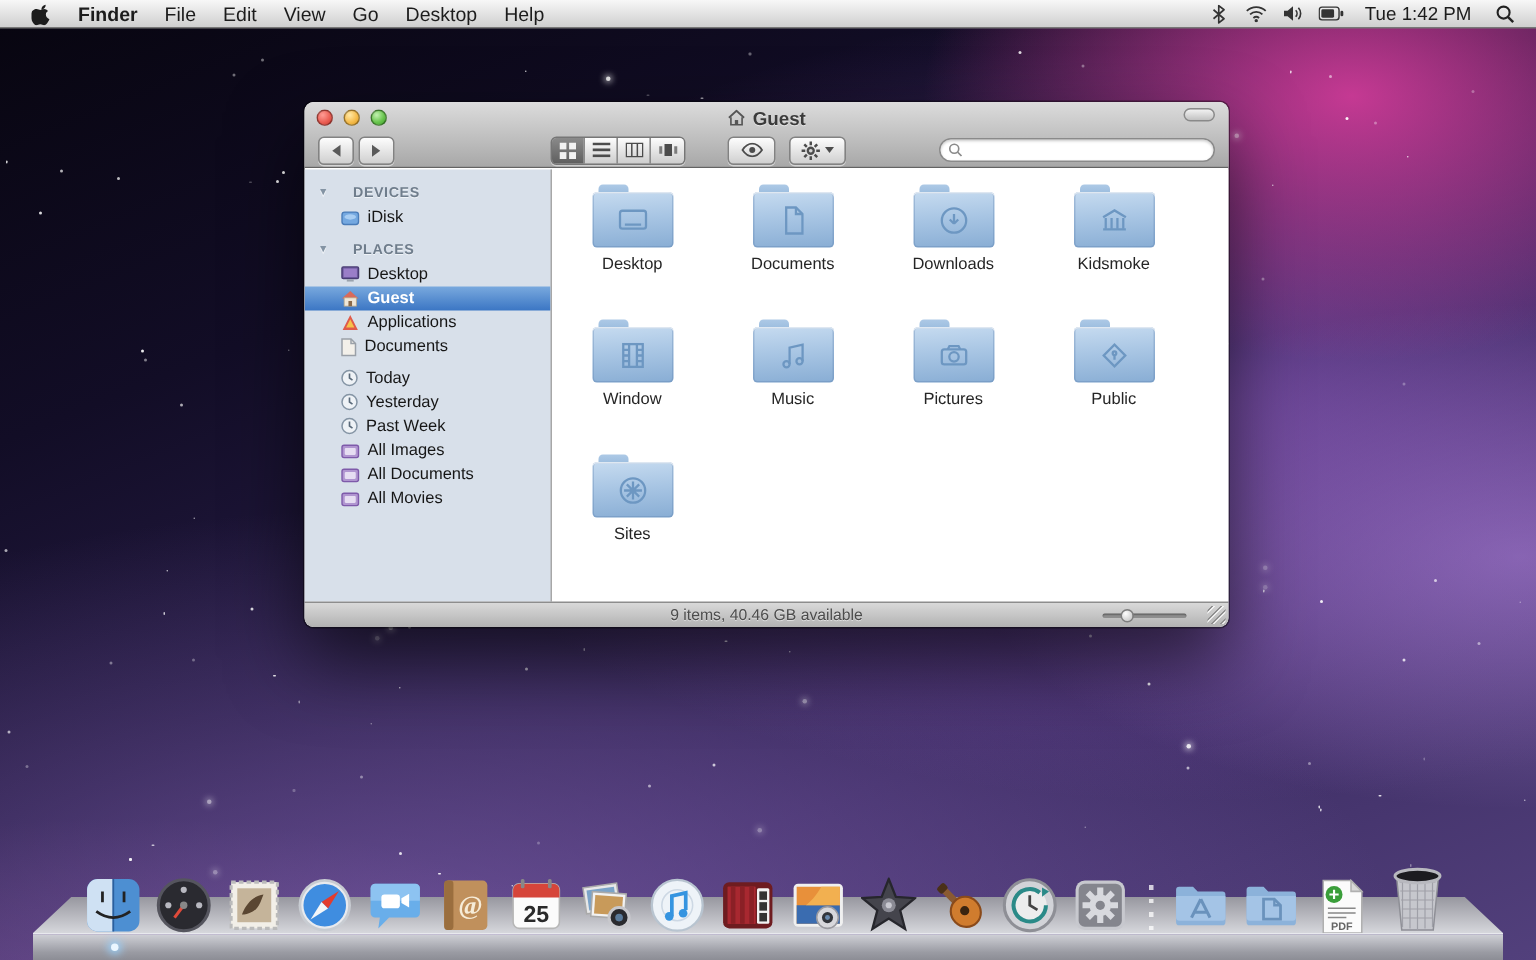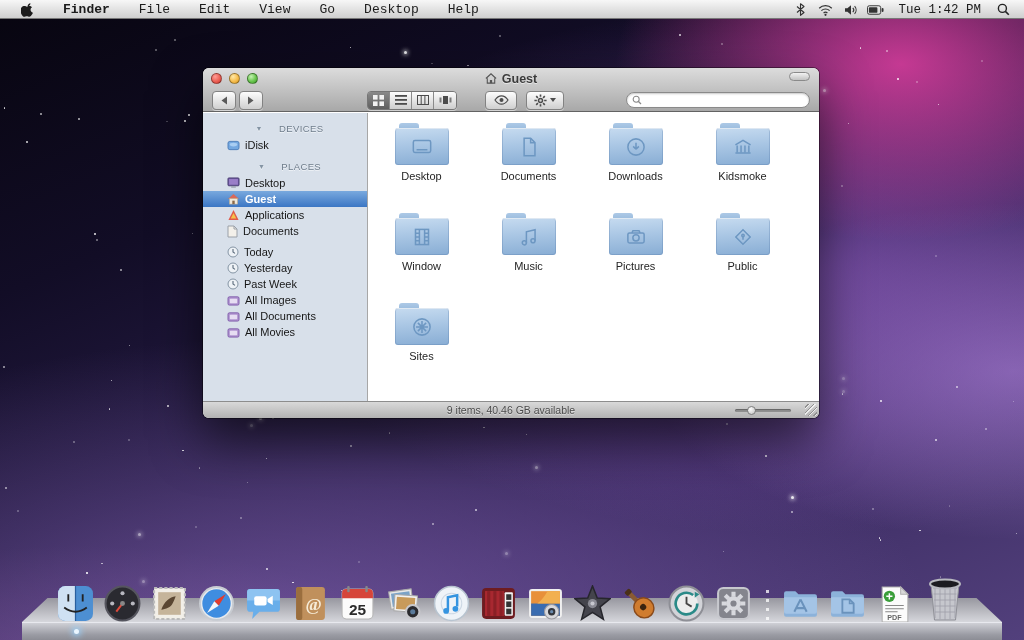--- a/index.html
+++ b/index.html
@@ -12,21 +12,21 @@
       radial-gradient(ellipse 900px 420px at 28% 100%, rgba(132,100,180,.65), rgba(132,100,180,0) 72%),
       radial-gradient(ellipse 600px 300px at 8% 118%, rgba(196,120,200,.4), rgba(196,120,200,0) 70%),
       linear-gradient(158deg, #07050f 0%, #120d26 28%, #251b44 52%, #3a2a60 72%, #52407c 100%);
   }
   #stars { position:absolute; inset:0; z-index:1; }
   #stars span { position:absolute; background:#fff; border-radius:50%; }
 
   
   .menubar { position:absolute; top:0; left:0; right:0; height:19px; z-index:50;
     background:linear-gradient(#f7f7f7, #cfcfcf); border-bottom:1px solid #777;
-    display:flex; align-items:flex-start; padding:0 12px; gap:11px; font-size:13px; color:#1c1c1c;font-family:Liberation Mono, monospace; }
+    display:flex; align-items:center; padding:0 12px; gap:0; font-size:13px; color:#1c1c1c; }
   .menubar .mitem { padding:0 9px; height:19px; display:flex; align-items:center; }
   .menubar .appname { font-weight:bold; }
   .mb-right { margin-left:auto; display:flex; align-items:center; gap:8px; }
   .mb-right .sicon { width:17px; height:19px; display:flex; align-items:center; justify-content:center; }
   .mb-clock { font-size:12.5px; padding:0 6px; }
 
   
   .window { position:absolute; left:203px; top:68px; width:616px; height:350px; z-index:20;
     border-radius:6px; box-shadow:0 22px 50px rgba(0,0,0,.6), 0 0 0 1px rgba(0,0,0,.4);
     background:#fff; overflow:hidden; }
@@ -52,21 +52,21 @@
   .seg .s:last-child { border-right:none; }
   .seg .s.active { background:linear-gradient(#8a8a8a,#5f5f5f); }
   .qlbtn { width:32px; margin-left:28px; }
   .actbtn { width:38px; margin-left:9px; gap:3px; font-size:8px; }
   .searchfield { margin-left:auto; width:184px; height:16px; border-radius:9px; border:1px solid #8a8a8a;
     background:#fff; box-shadow:inset 0 1px 2px rgba(0,0,0,.22); display:flex; align-items:center; padding:0 5px; }
 
   .win-body { position:absolute; top:45px; bottom:17px; left:0; right:0; display:flex; }
   .sidebar { width:165px; background:#d8e0ea; border-right:1px solid #a7a7a7; padding-top:7px; overflow:hidden; }
   .sb-header { height:17px; display:flex; align-items:center; gap:16px; padding-left:9px;
-    font-size:9.5px; font-weight:normal; letter-spacing:.4px; color:#6f7d8c; text-shadow:0 1px 0 rgba(255,255,255,.6);justify-content:center; }
+    font-size:9.5px; font-weight:bold; letter-spacing:.4px; color:#6f7d8c; text-shadow:0 1px 0 rgba(255,255,255,.6); }
   .sb-tri { font-size:7px; color:#8494a4; }
   .sb-row { height:16px; display:flex; align-items:center; gap:5px; padding-left:24px; font-size:11px; color:#161616; cursor:default; }
   .sb-row.selected { background:linear-gradient(#79a9de, #3b76c4); color:#fff; font-weight:bold; }
   .sb-row svg { flex:0 0 auto; }
   .sb-gap { height:5px; }
 
   .content { flex:1; background:#fff; padding-top:10px; }
   .grid { display:grid; grid-template-columns:repeat(4,107px); grid-auto-rows:90px; justify-items:center; }
   .fitem { width:100px; display:flex; flex-direction:column; align-items:center; cursor:default; }
   .folder { width:54px; height:42px; position:relative; }

